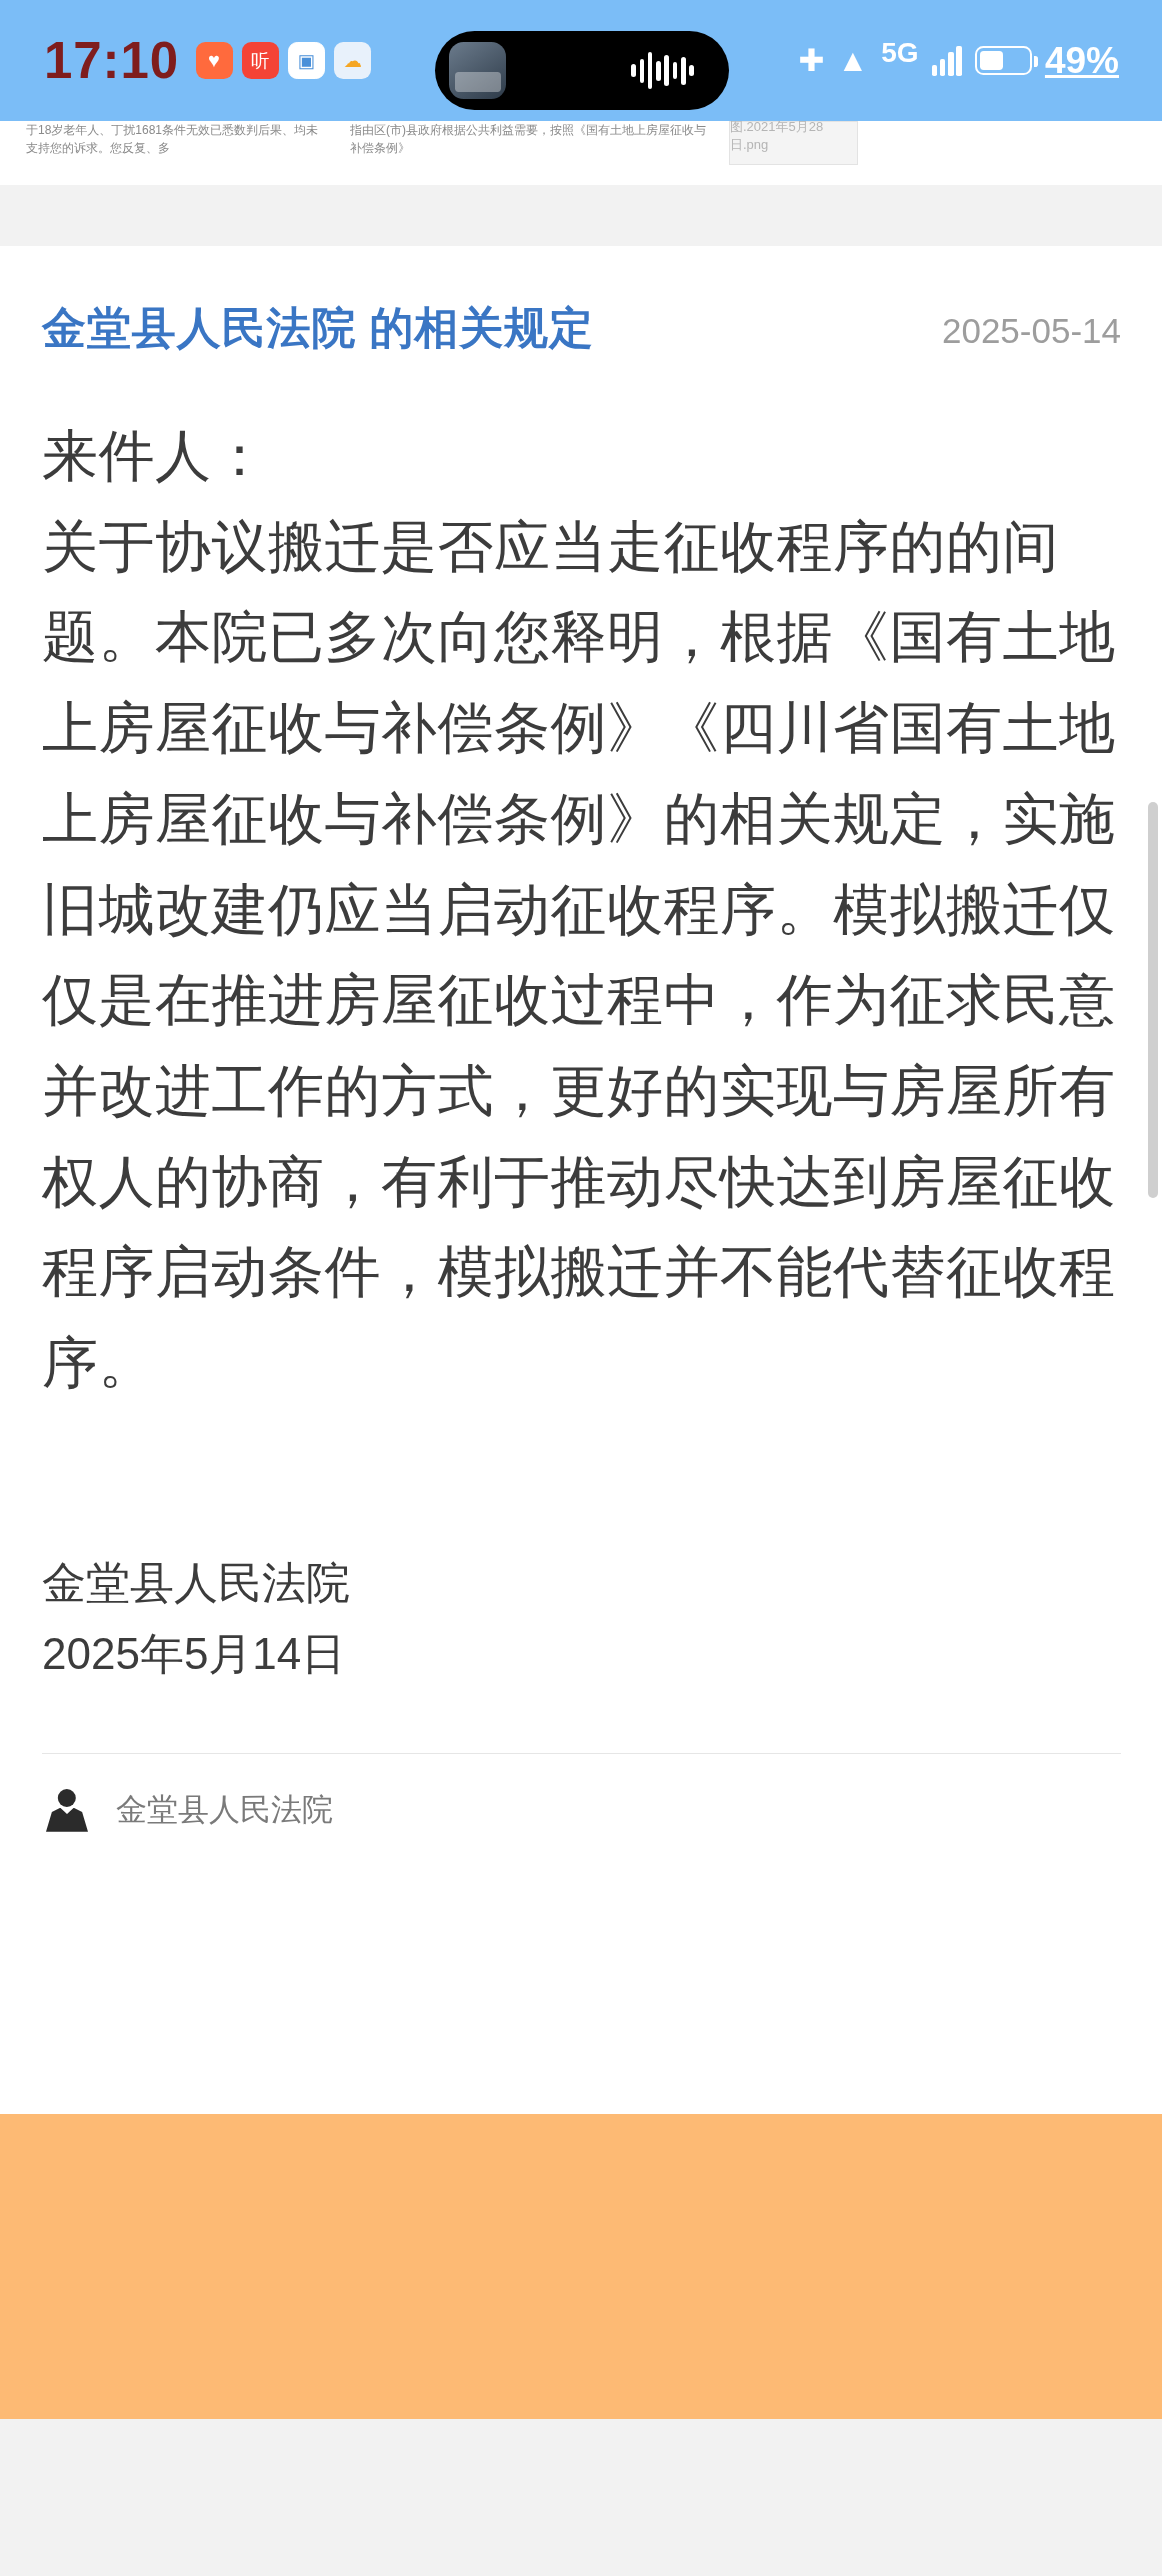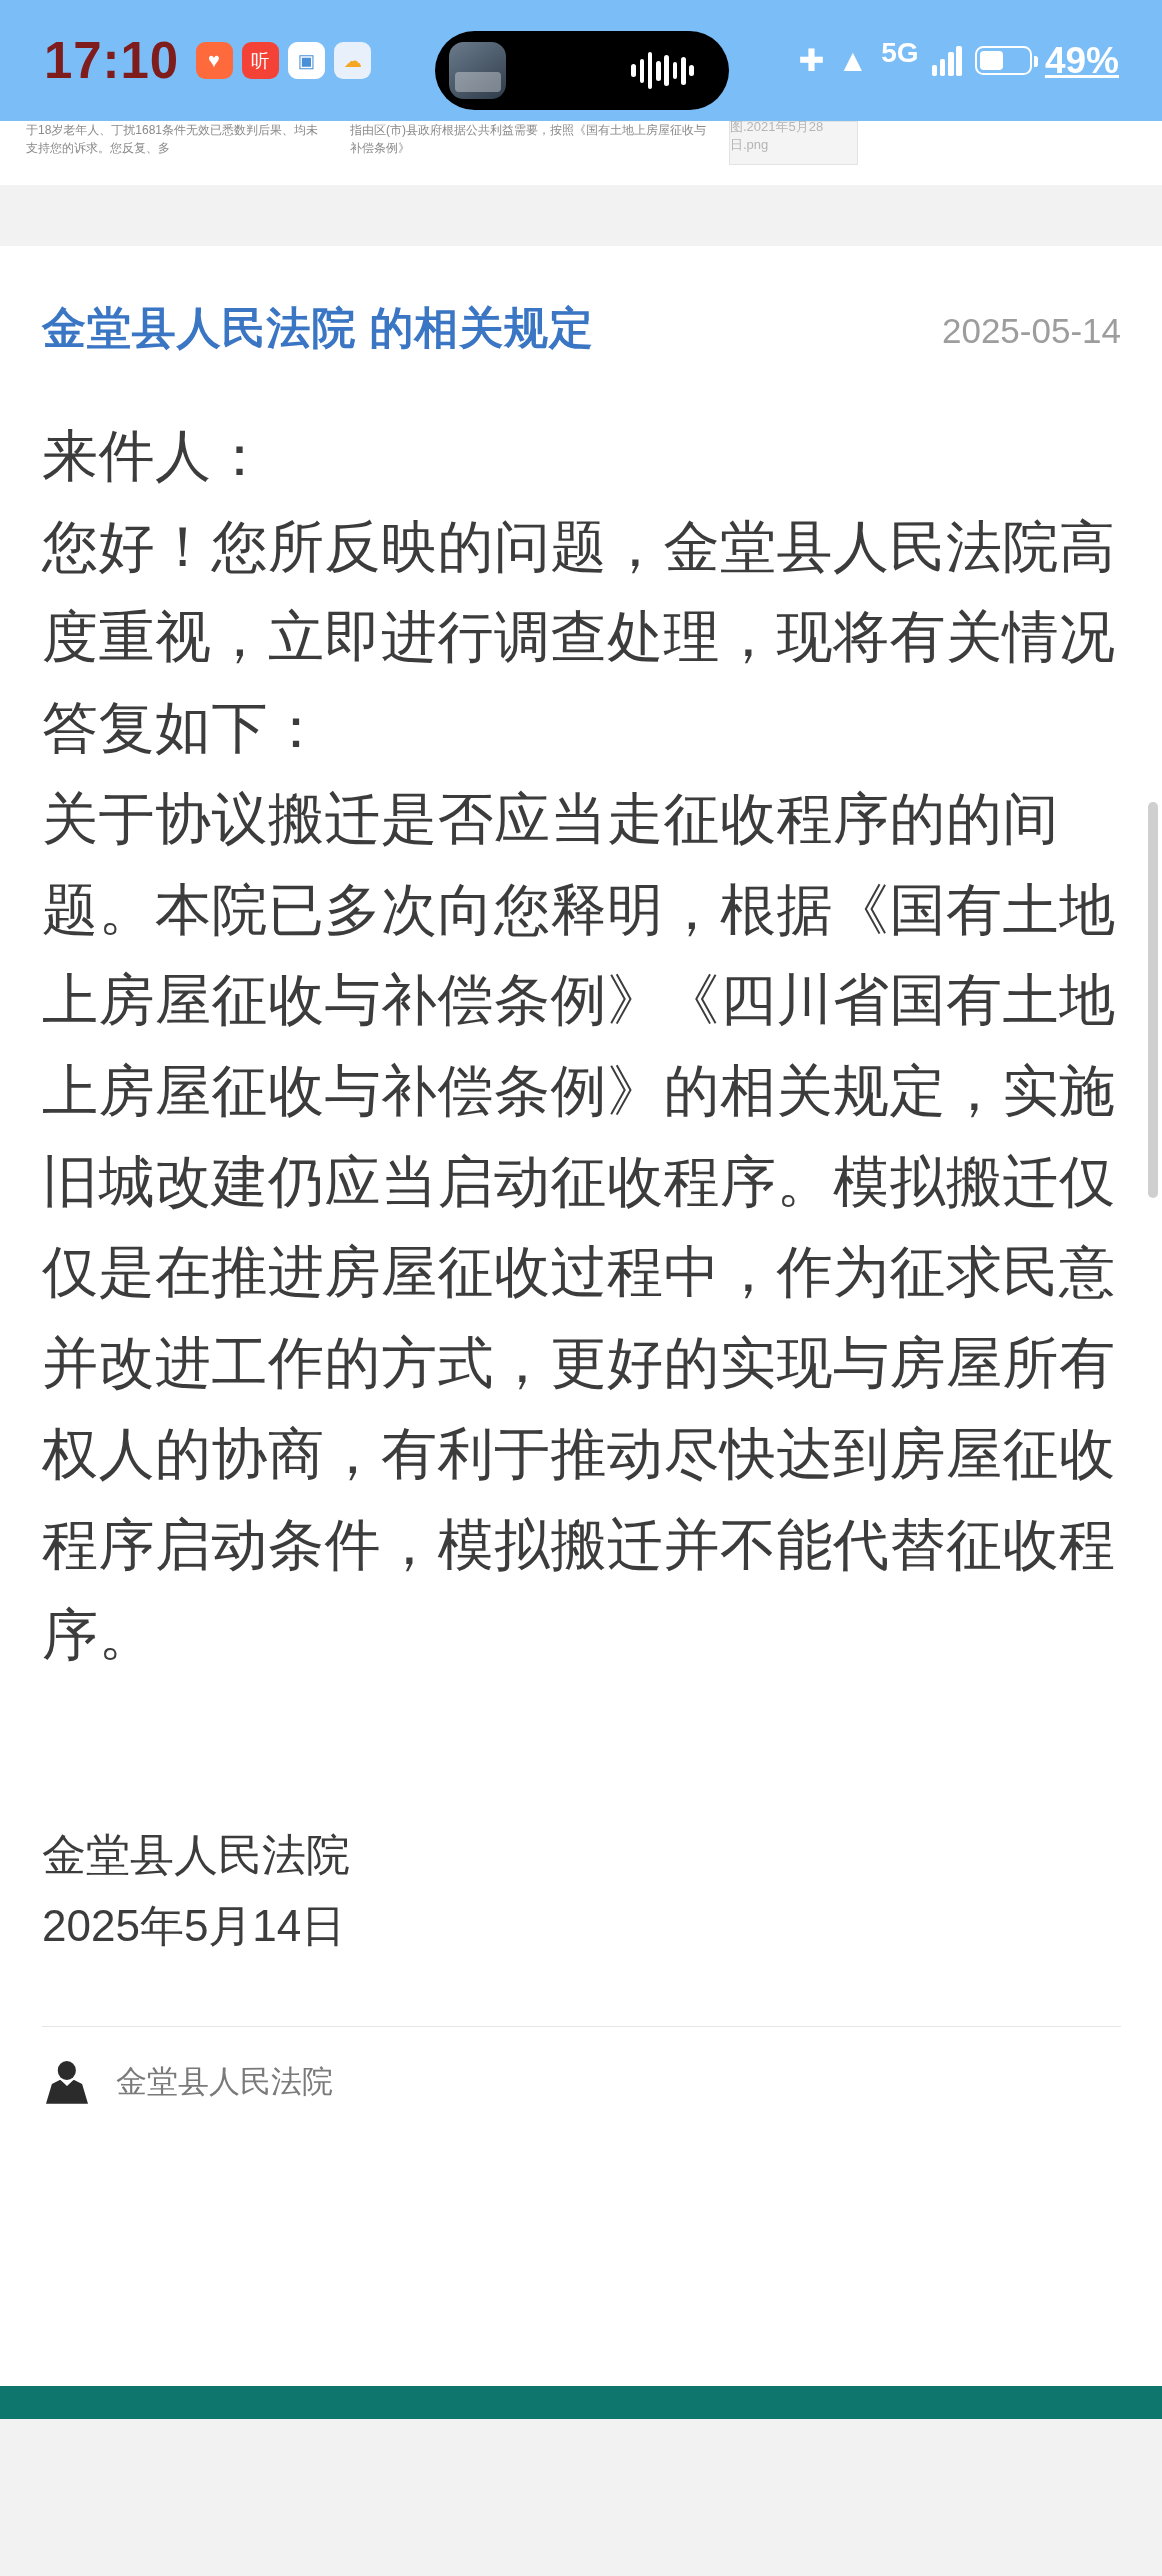--- a/index.html
+++ b/index.html
@@ -183,21 +183,21 @@
   .target-ring i {
     width: 14.7px; height: 14.7px;
     border-radius: 50%;
     background: #ffffff;
     display: block;
   }
 
   
   .content {
     position: relative;
-    background: #0f766e;
+    background: #fdba74;
     height: 2298px;
   }
 
   
   .prev-card {
     background: #ffffff;
     height: 64px;
     overflow: hidden;
     position: relative;
     display: flex;
@@ -374,21 +374,20 @@
     <div class="gap"></div>
 
     <div class="card">
       <div class="card-head">
         <div class="org">金堂县人民法院 的相关规定</div>
         <div class="date">2025-05-14</div>
       </div>
 
       <div class="body">
         <p class="indent-none">来件人：</p>
-        <p class="indent-none">您好！您所反映的问题，金堂县人民法院高度重视，立即进行调查处理，现将有关情况答复如下：</p>
         <p class="indent-none">关于协议搬迁是否应当走征收程序的的间题。本院已多次向您释明，根据《国有土地上房屋征收与补偿条例》《四川省国有土地上房屋征收与补偿条例》的相关规定，实施旧城改建仍应当启动征收程序。模拟搬迁仅仅是在推进房屋征收过程中，作为征求民意并改进工作的方式，更好的实现与房屋所有权人的协商，有利于推动尽快达到房屋征收程序启动条件，模拟搬迁并不能代替征收程序。</p>
       </div>
 
       <div class="sign">
         <div>金堂县人民法院</div>
         <div>2025年5月14日</div>
       </div>
 
       <div class="divider"></div>
 

